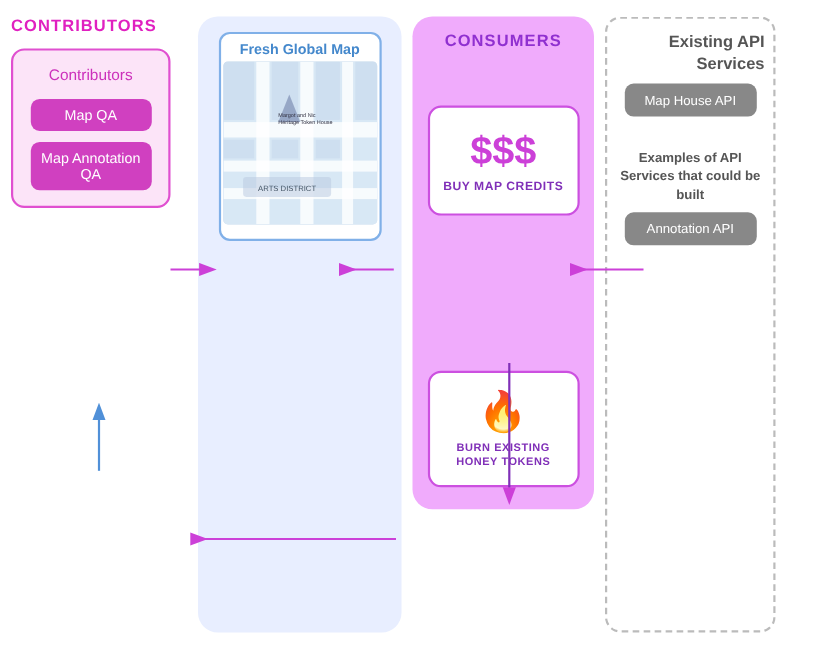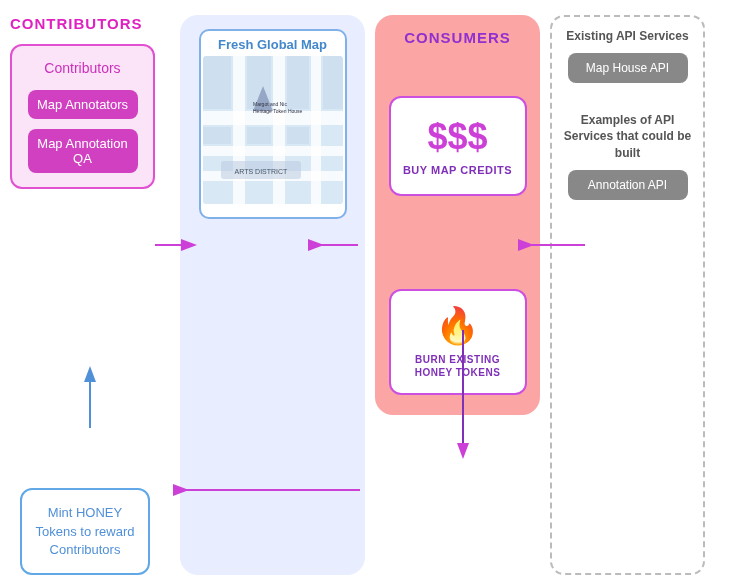--- a/index.html
+++ b/index.html
@@ -137,22 +137,22 @@
       height: 100%;
     }
 
     
     .consumers-column {
       display: flex;
       flex-direction: column;
       align-items: center;
       width: 165px;
       min-width: 165px;
-      height: 400px;
-      background: #fca5a5;
+      height: 448px;
+      background: #f0abfc;
       border-radius: 18px;
       padding: 14px 10px;
       margin-left: 5px;
       position: relative;
     }
 
     .consumers-header {
       font-weight: bold;
       font-size: 15px;
       letter-spacing: 1px;
@@ -223,23 +223,23 @@
       min-width: 155px;
       height: 560px;
       border: 2px dashed #bbb;
       border-radius: 14px;
       padding: 12px 8px;
       margin-left: 10px;
     }
 
     .api-section-title {
       color: #555;
-      font-size: 12px;
+      font-size: 15px;
       font-weight: 600;
-      text-align: left;
+      text-align: right;
       margin-bottom: 8px;
       line-height: 1.3;
     }
 
     .api-button {
       background: #888;
       color: #fff;
       border-radius: 8px;
       width: 120px;
       text-align: center;
@@ -278,27 +278,24 @@
 </head>
 <body>
 
 <div class="main-container">
 
   <div class="contributors-column">
     <div class="column-header">CONTRIBUTORS</div>
 
     <div class="contributors-box">
       <div class="box-title">Contributors</div>
-      <div class="contributor-item">Map Annotators</div>
+      <div class="contributor-item">Map QA</div>
       <div class="contributor-item">Map Annotation QA</div>
     </div>
 
-    <div class="mint-box">
-      <div class="mint-box-text">Mint HONEY Tokens to reward Contributors</div>
-    </div>
   </div>
 
   <div class="center-column">
     <div class="map-card">
       <div class="map-card-title">Fresh Global Map</div>
       <div class="map-visual">
         <svg class="map-svg" viewBox="0 0 140 148" xmlns="http://www.w3.org/2000/svg">
 
           <rect width="140" height="148" fill="#d8e8f5"></rect>
 

